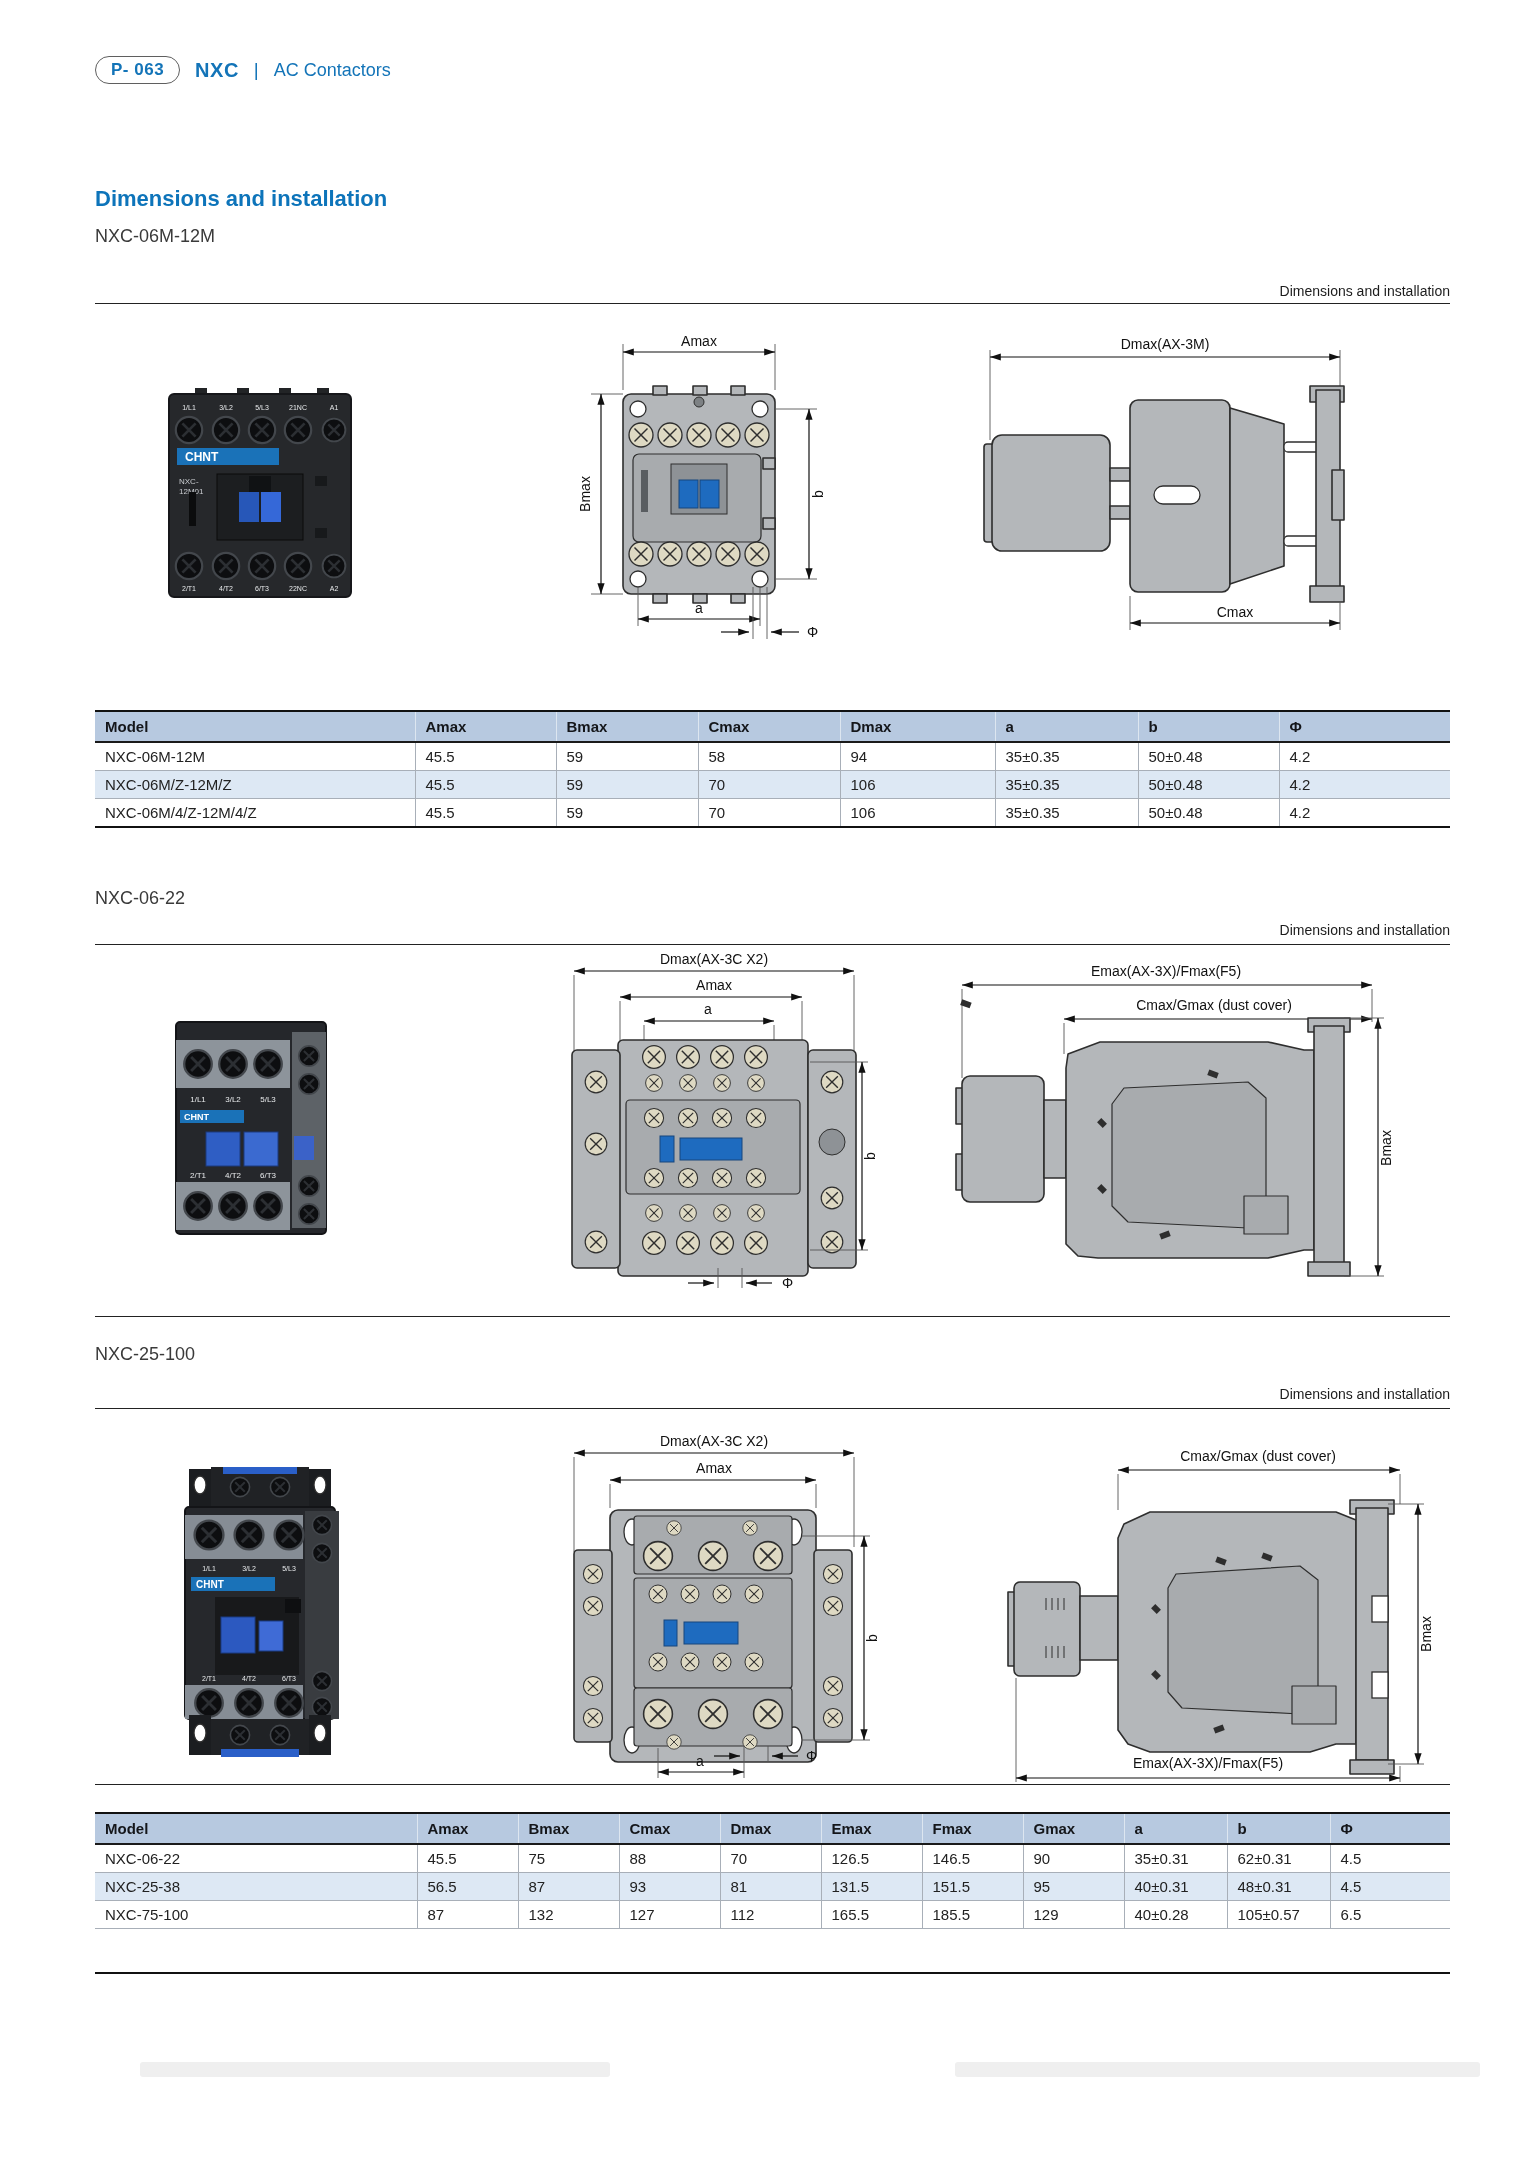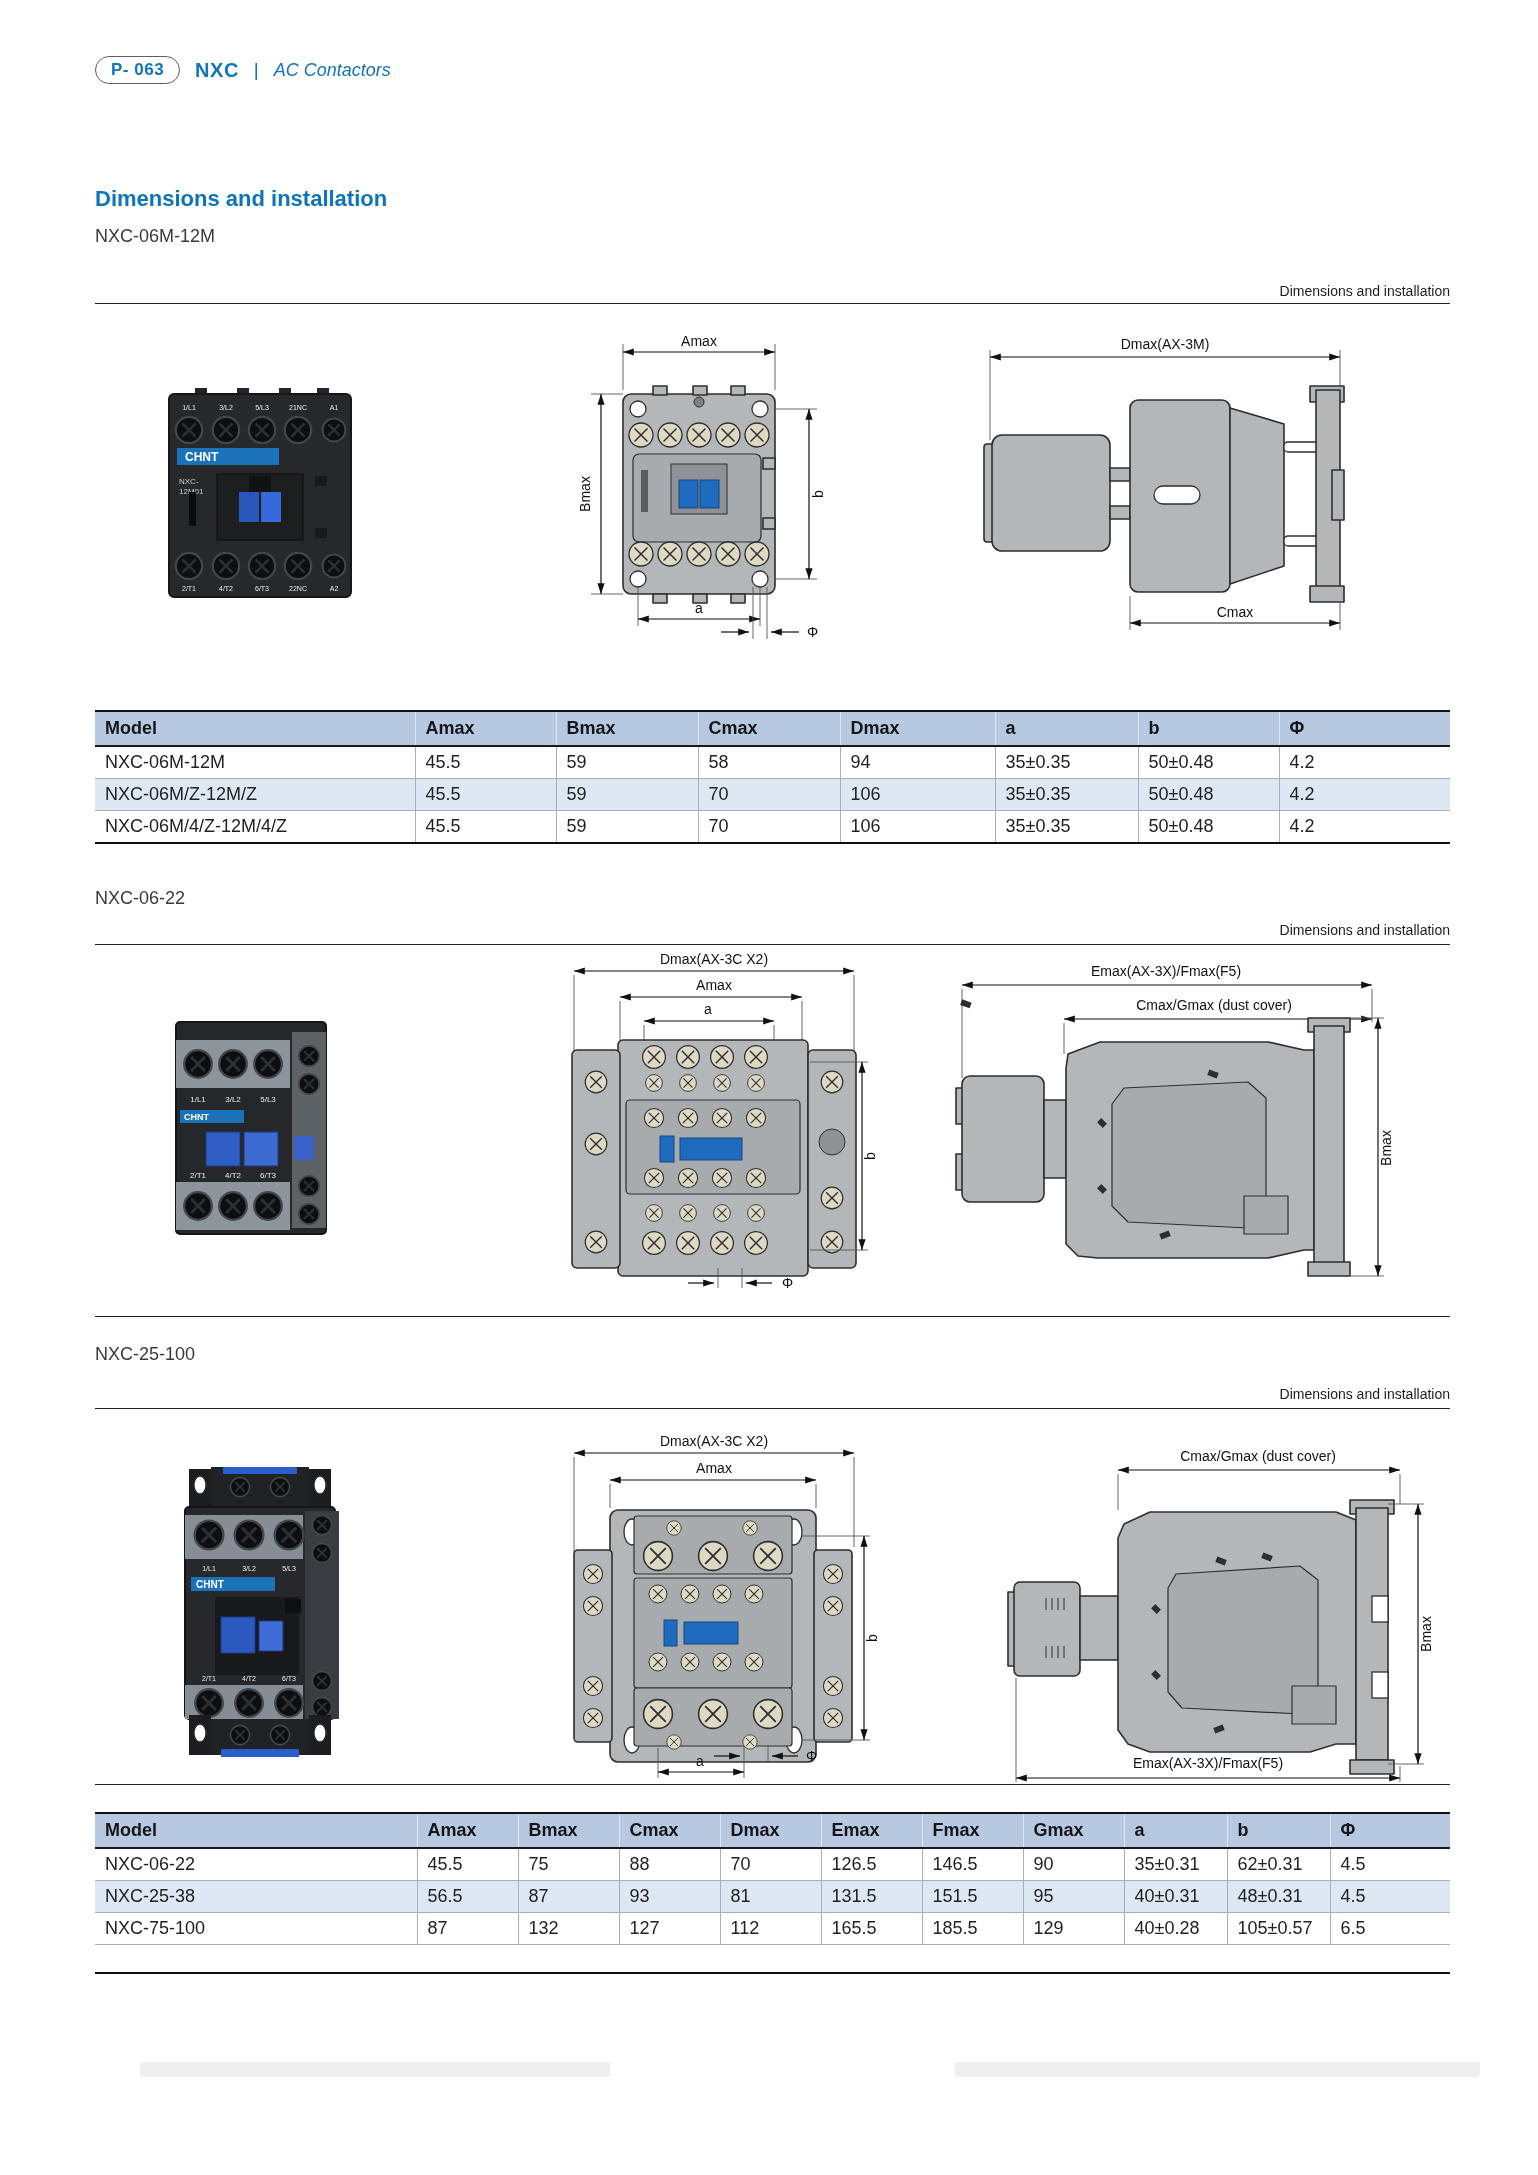--- a/index.html
+++ b/index.html
@@ -6,31 +6,31 @@
   .page{position:relative;width:1538px;height:2175px;background:#fff;overflow:hidden;
         font-family:"Liberation Sans",sans-serif;color:#1a1a1a;}
   .abs{position:absolute;}
 
   
   .header{position:absolute;left:95px;top:56px;display:flex;align-items:center;gap:15px;}
   .badge{border:1.6px solid #5f5f5f;border-radius:16px;padding:3px 15px;color:#1374b8;
          font-size:17px;font-weight:600;letter-spacing:.5px;}
   .brand{color:#1374b8;font-size:20px;font-weight:bold;letter-spacing:.5px;}
   .divider{color:#1374b8;font-size:19px;font-weight:300;}
-  .category{color:#1374b8;font-size:18px;font-style:italic;}
+  .category{color:#1374b8;font-size:18px;}
 
   .page-title{position:absolute;left:95px;top:186px;font-size:22px;font-weight:bold;color:#0d74ba;}
   .sec-heading{position:absolute;left:95px;font-size:18px;color:#3a3a3a;}
   .corner-label{position:absolute;right:88px;font-size:14px;color:#1c1c1c;}
   .rule{position:absolute;left:95px;width:1355px;border-top:1.6px solid #222;}
   .rule-thick{position:absolute;left:95px;width:1355px;border-top:2.5px solid #111;}
 
   
   table.t{position:absolute;left:95px;width:1355px;border-collapse:collapse;table-layout:fixed;
-          border-top:2.5px solid #111;font-size:18px;}
+          border-top:2.5px solid #111;font-size:15px;}
   table.t th{background:#b7c9e0;text-align:left;font-weight:bold;padding:6px 4px 6px 10px;
              border-bottom:2px solid #1a1a1a;color:#14161a;}
   table.t th + th{border-left:1px solid #dde6f0;}
   table.t td{padding:5px 4px 5px 10px;color:#222;}
   table.t td + td{border-left:1px solid #a8afb8;}
   table.t tbody tr + tr td{border-top:1px solid #a8afb8;}
   table.t tbody tr:nth-child(even){background:#dde8f4;}
   table.t1{border-bottom:2.5px solid #111;}
   table.t2{border-bottom:1px solid #a8afb8;}
 

